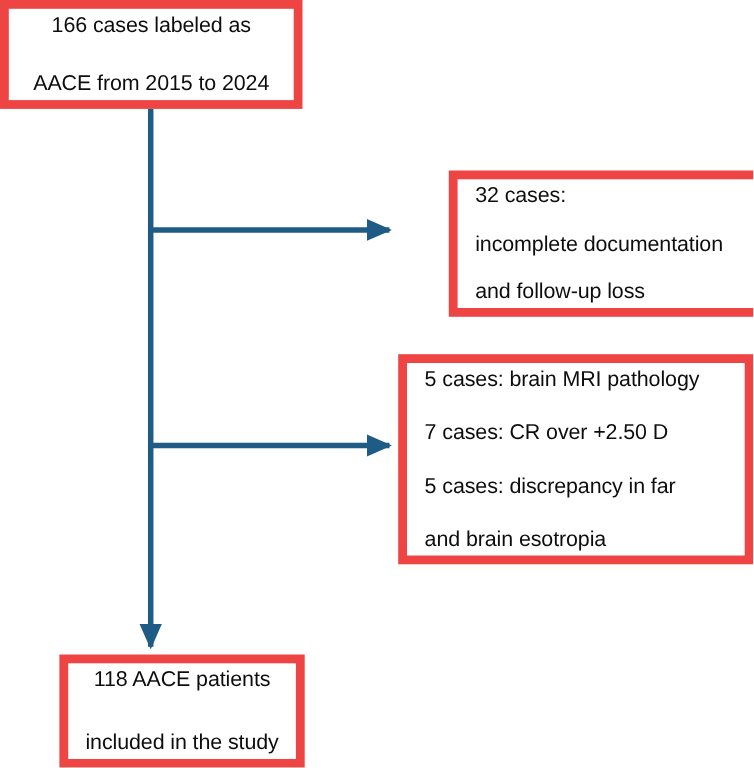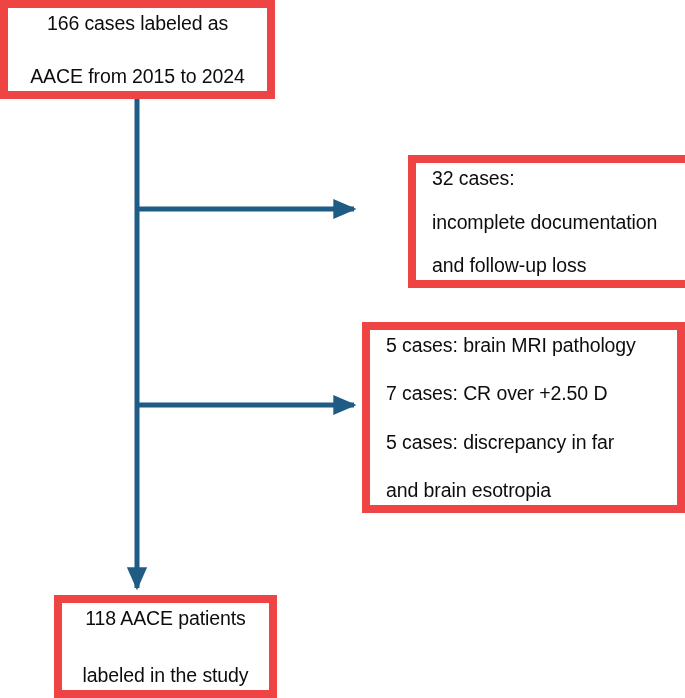--- a/index.html
+++ b/index.html
@@ -92,16 +92,16 @@
 
   <div class="node left" id="node-excl-2">
     <span class="ln">5 cases: brain MRI pathology</span>
     <span class="ln">7 cases: CR over +2.50 D</span>
     <span class="ln">5 cases: discrepancy in far</span>
     <span class="ln">and brain esotropia</span>
   </div>
 
   <div class="node center" id="node-final">
     <span class="ln">118 AACE patients</span>
-    <span class="ln">labeled in the study</span>
+    <span class="ln">included in the study</span>
   </div>
 
 </div>
 
 </body></html>

